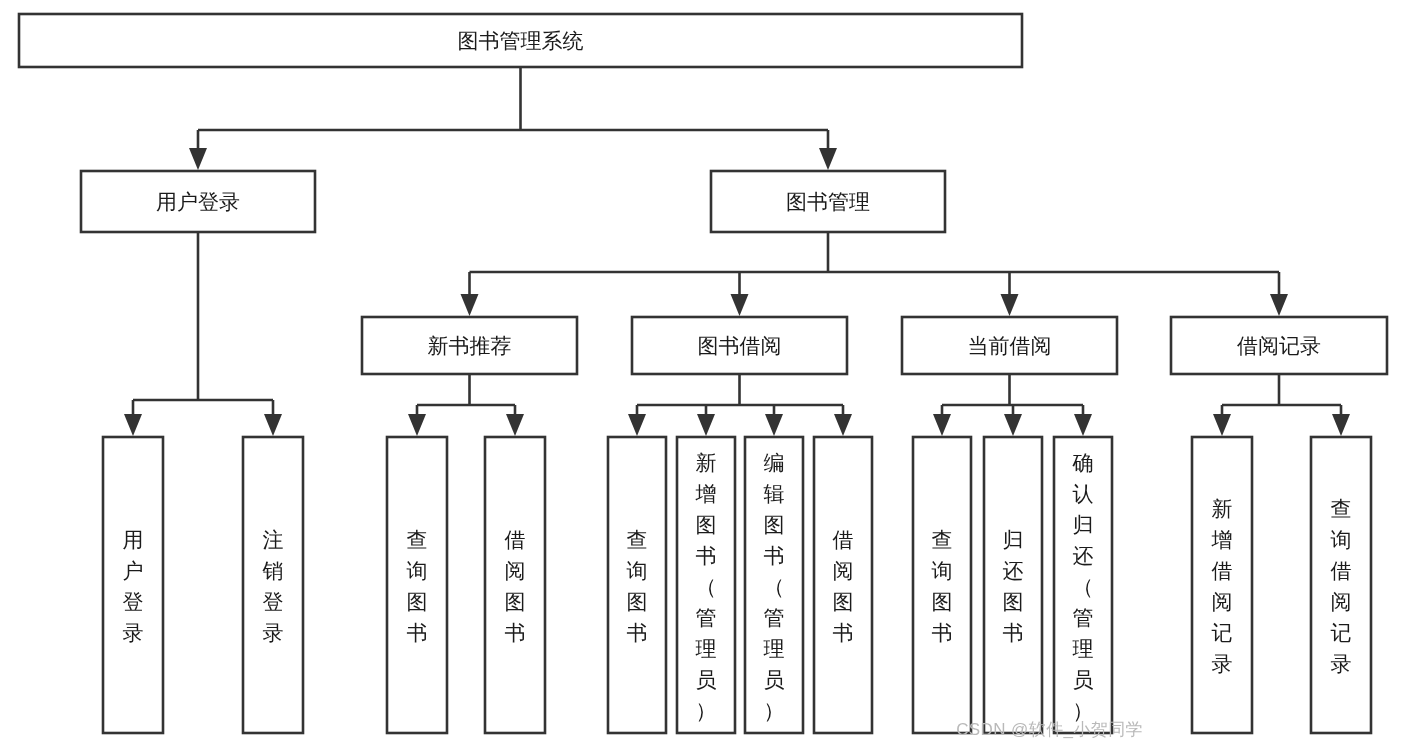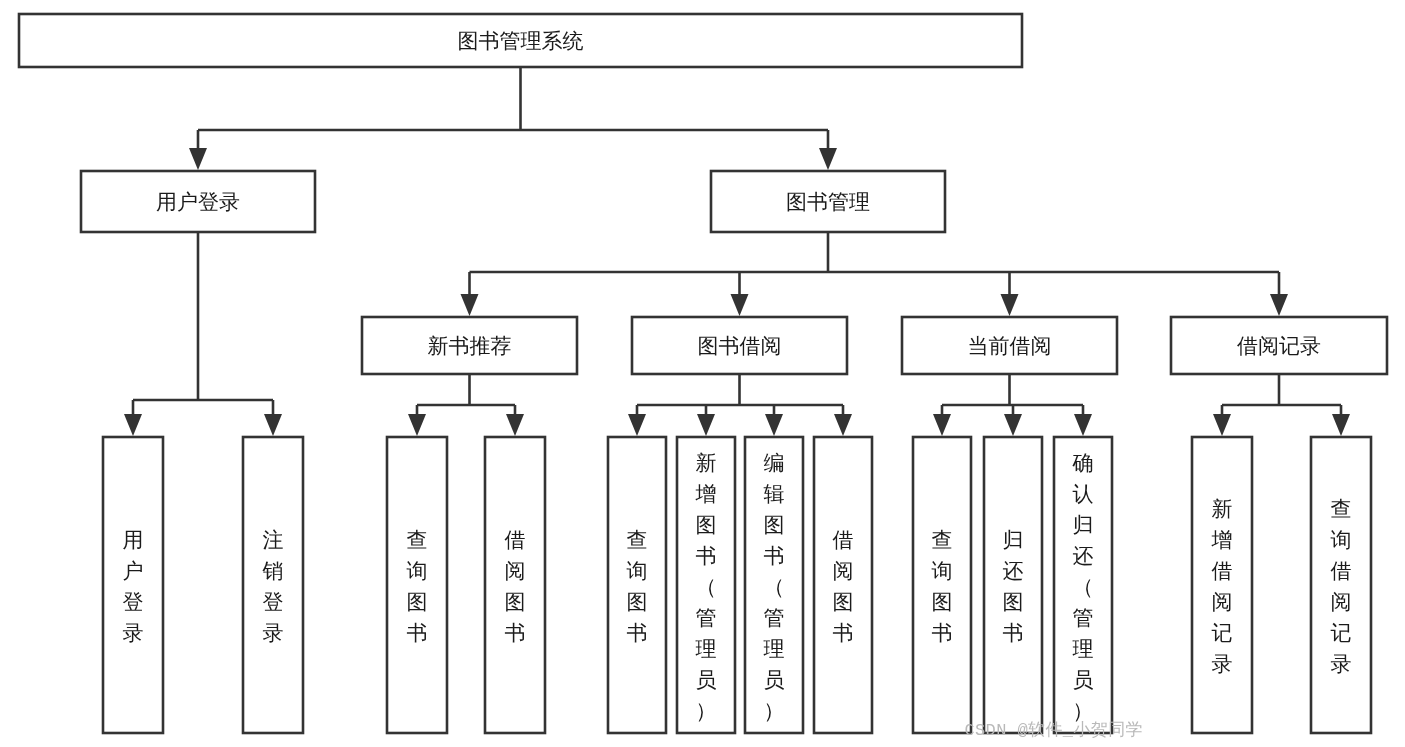--- a/index.html
+++ b/index.html
@@ -50,21 +50,21 @@
     stroke-linecap: butt;
   }
   .arrow-head {
     fill: #333333;
     stroke: none;
   }
   .watermark-text {
     position: absolute;
     right: 8px;
     bottom: 6px;
-    font-family: Liberation Mono, monospace;
+    font-family: Liberation Sans, sans-serif;
     font-size: 17px;
     color: #b9b9b9;
     letter-spacing: 0.4px;
     white-space: nowrap;
     user-select: none;
   }
 </style>
 </head>
 <body>
 

